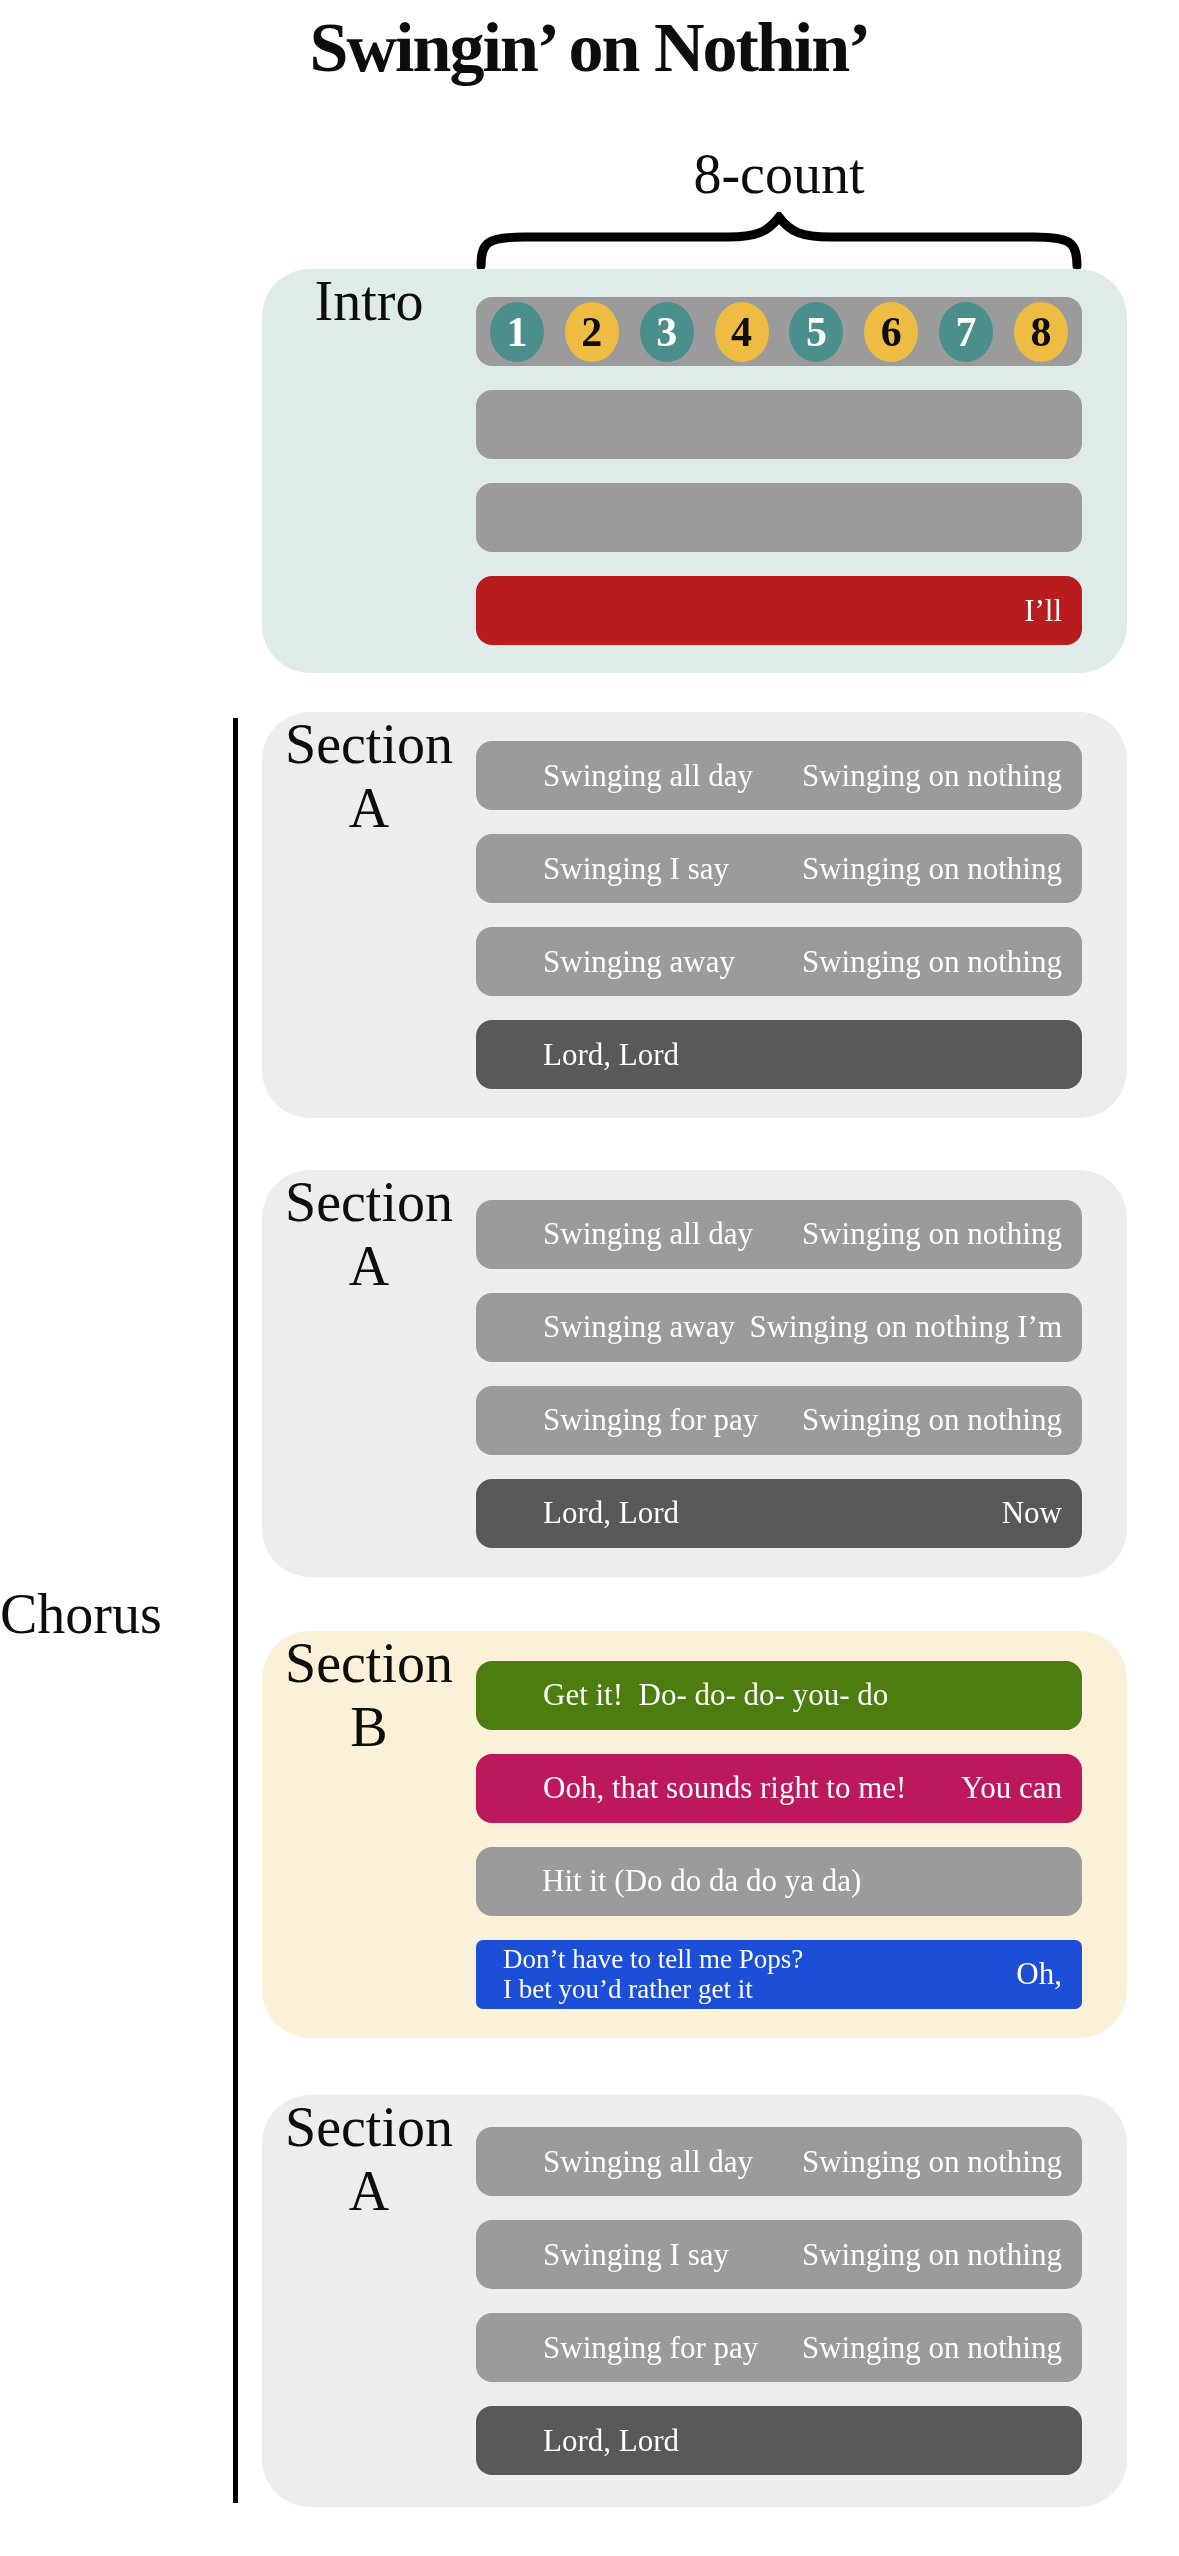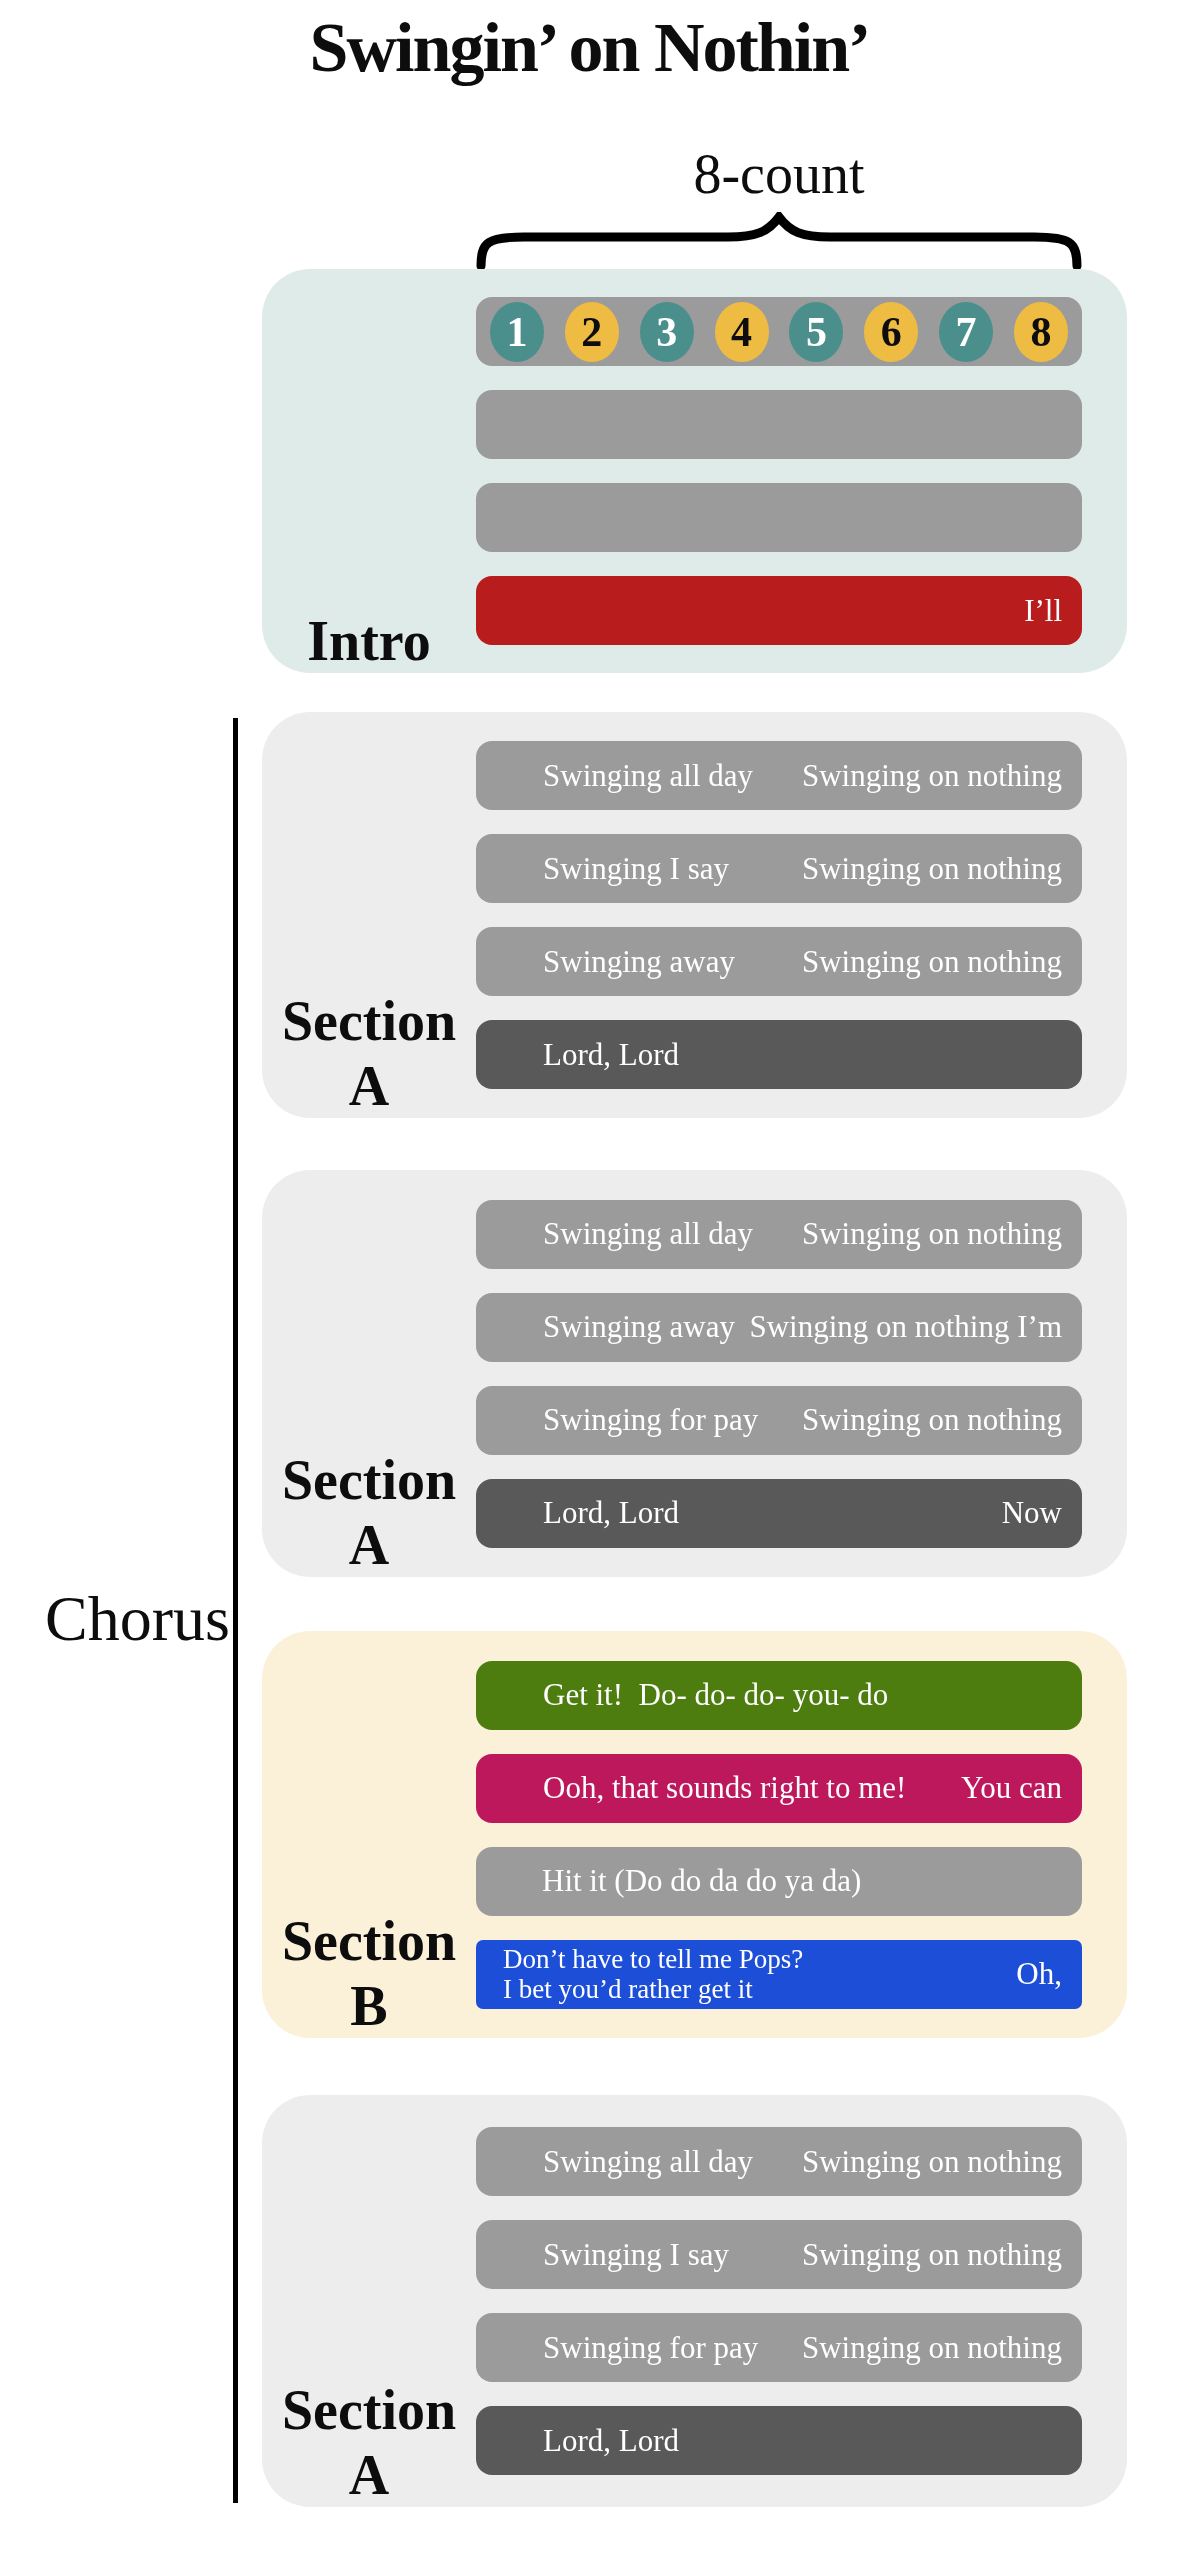--- a/index.html
+++ b/index.html
@@ -19,39 +19,38 @@
   }
   .count-label {
     position:absolute; top:142px; left:476px; width:606px;
     text-align:center; font-size:56px; color:#0d0d0d;
   }
   .brace {
     position:absolute; top:212px; left:476px; width:606px; height:58px;
   }
   .chorus-label {
     position:absolute; top:1582px; left:0px; width:230px;
-    text-align:right; font-size:64px; color:#0d0d0d;
+    text-align:left; font-size:56px; color:#0d0d0d;
   }
   .chorus-line {
     position:absolute; left:233px; top:718px; width:5px; height:1785px;
     background:#000;
   }
   .box {
     position:absolute; left:262px; width:865px;
     border-radius:48px;
     display:flex; flex-direction:row;
     box-sizing:border-box;
   }
   .side-label {
     width:214px; flex:0 0 214px;
     display:flex; flex-direction:column;
-    align-items:center; justify-content:flex-end;
+    align-items:center; justify-content:flex-start;
     font-size:56px; line-height:1.15; color:#0d0d0d;
     text-align:center;
-    font-weight:bold;
   }
   .rows {
     width:606px; flex:0 0 606px;
     display:flex; flex-direction:column;
     justify-content:center; gap:24px;
   }
   .bar {
     height:69px; border-radius:16px;
     display:flex; align-items:center; justify-content:space-between;
     padding:0 20px 0 27px; box-sizing:border-box;

